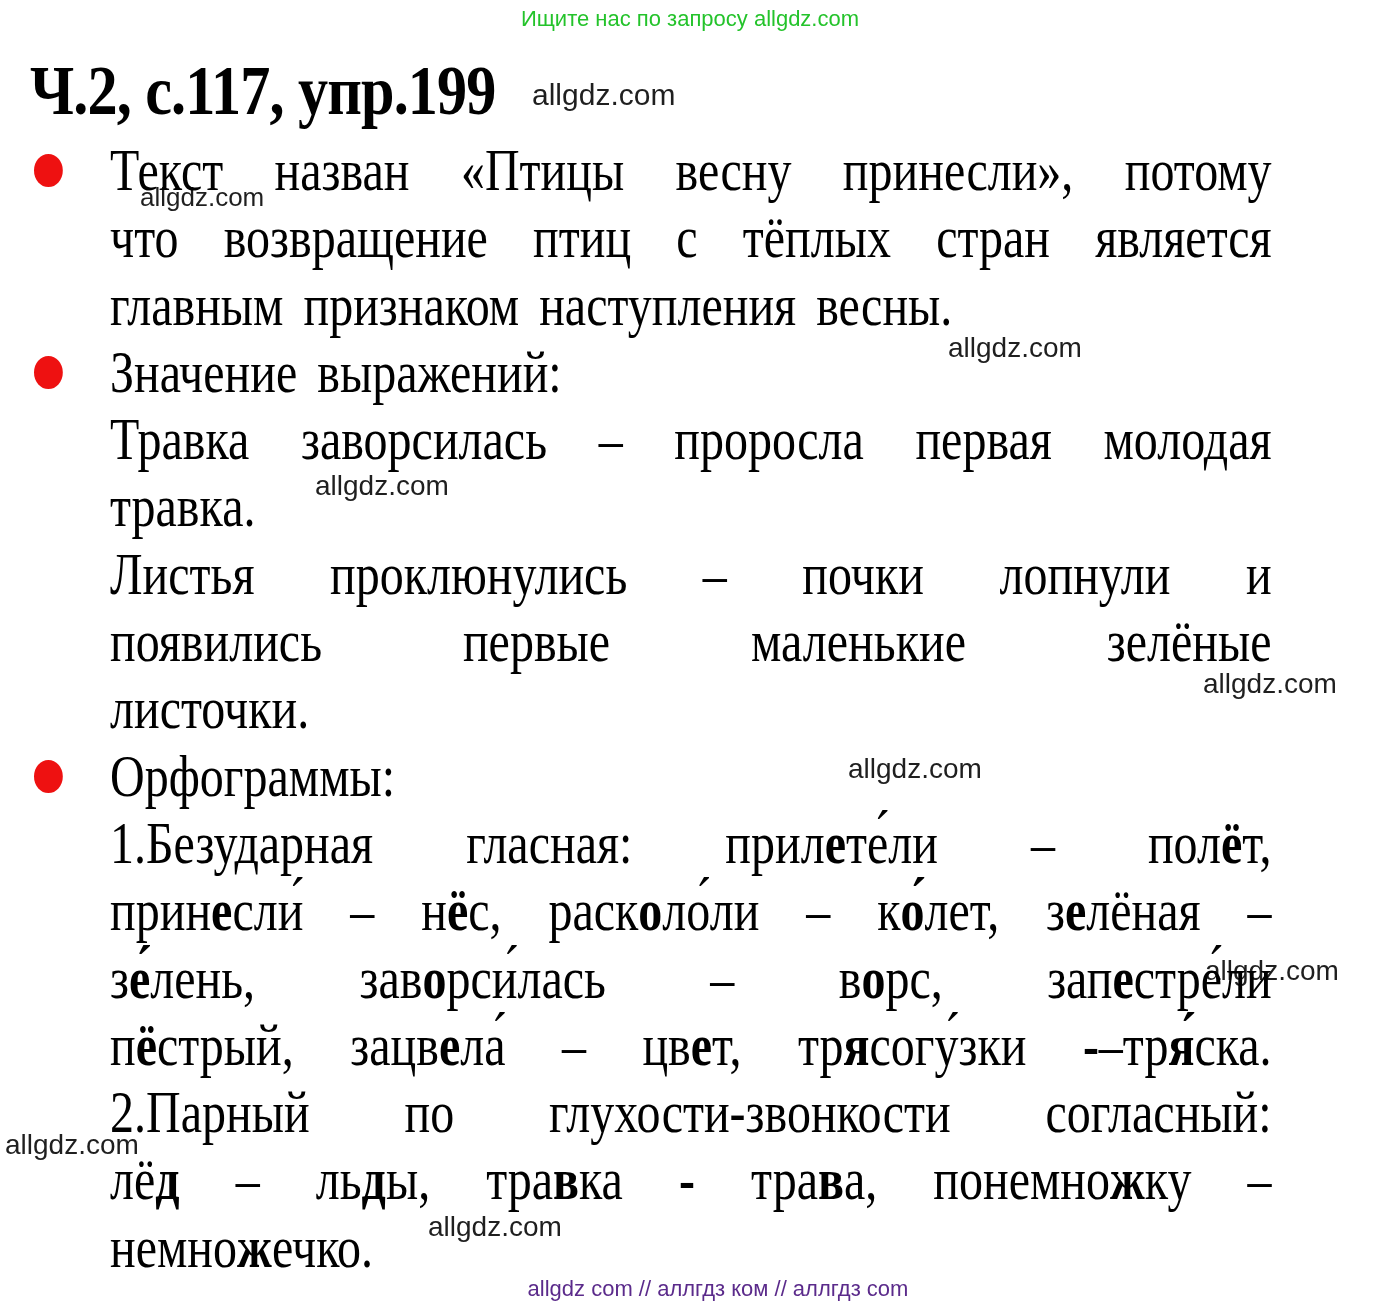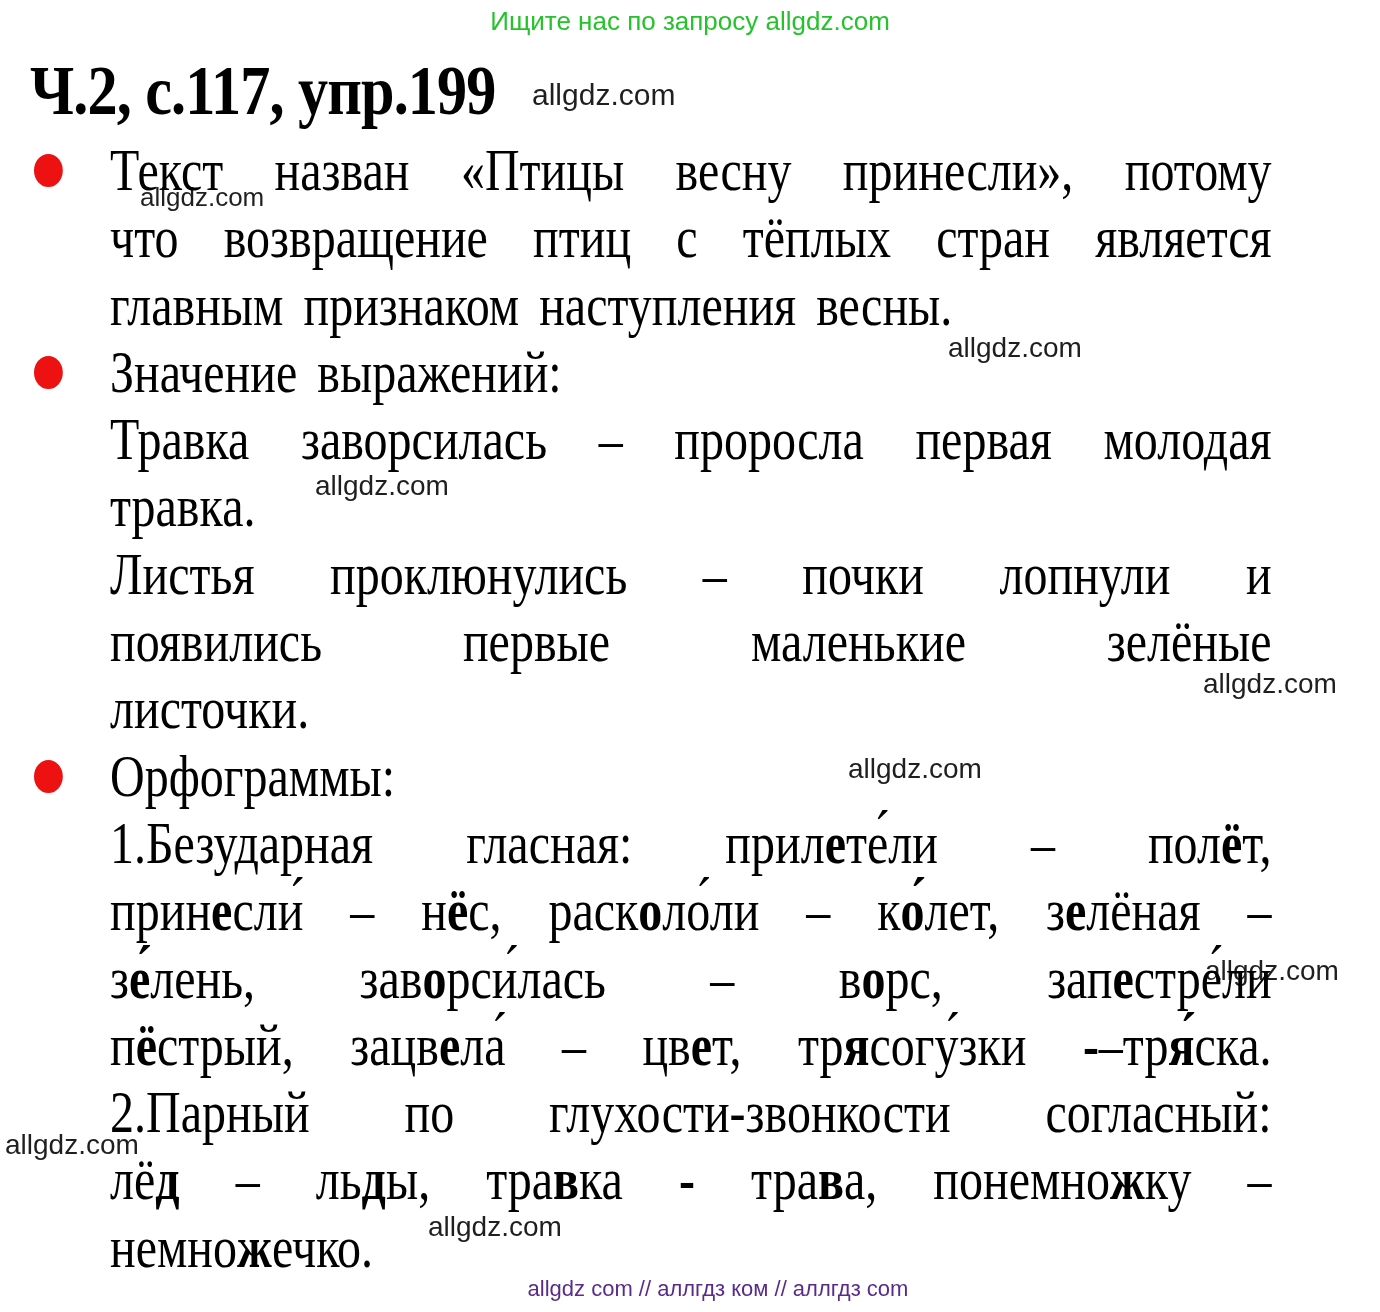--- a/index.html
+++ b/index.html
@@ -9,21 +9,21 @@
     height:1312px;
     background:#fff;
     overflow:hidden;
     font-family:"Liberation Serif", serif;
     color:var(--text,#000);
   }
   .banner{
     position:absolute; top:6px; left:0; width:100%;
     text-align:center;
     font-family:"Liberation Sans", sans-serif;
-    font-size:26px;
+    font-size:22px;
     color:var(--green,#24c32b);
   }
   .title-row{
     position:absolute; left:30px; top:56px;
     transform:scaleX(0.86); transform-origin:left top;
     white-space:nowrap;
   }
   .title{
     font-size:70px; font-weight:bold; line-height:70px;
     letter-spacing:-1px;

